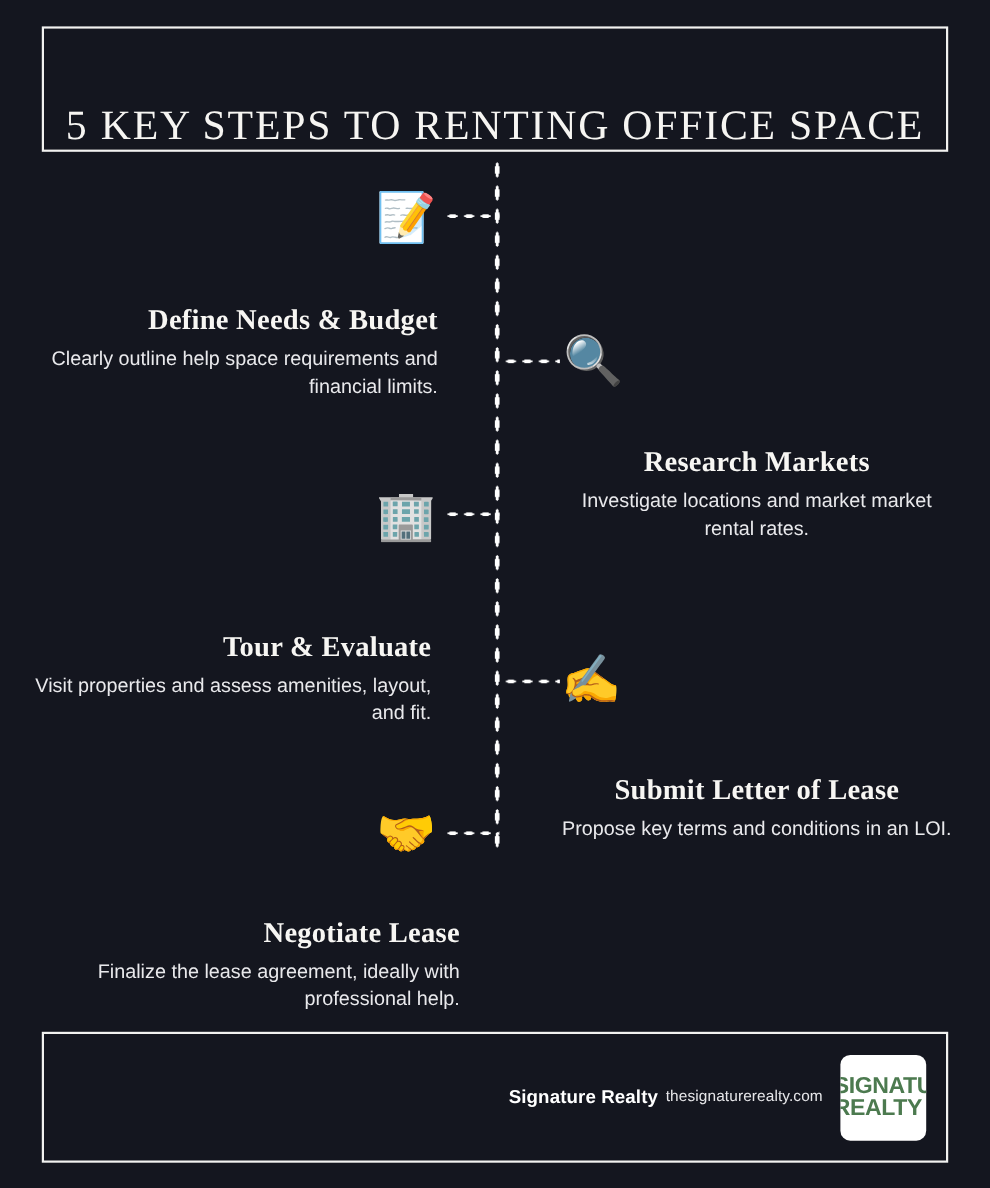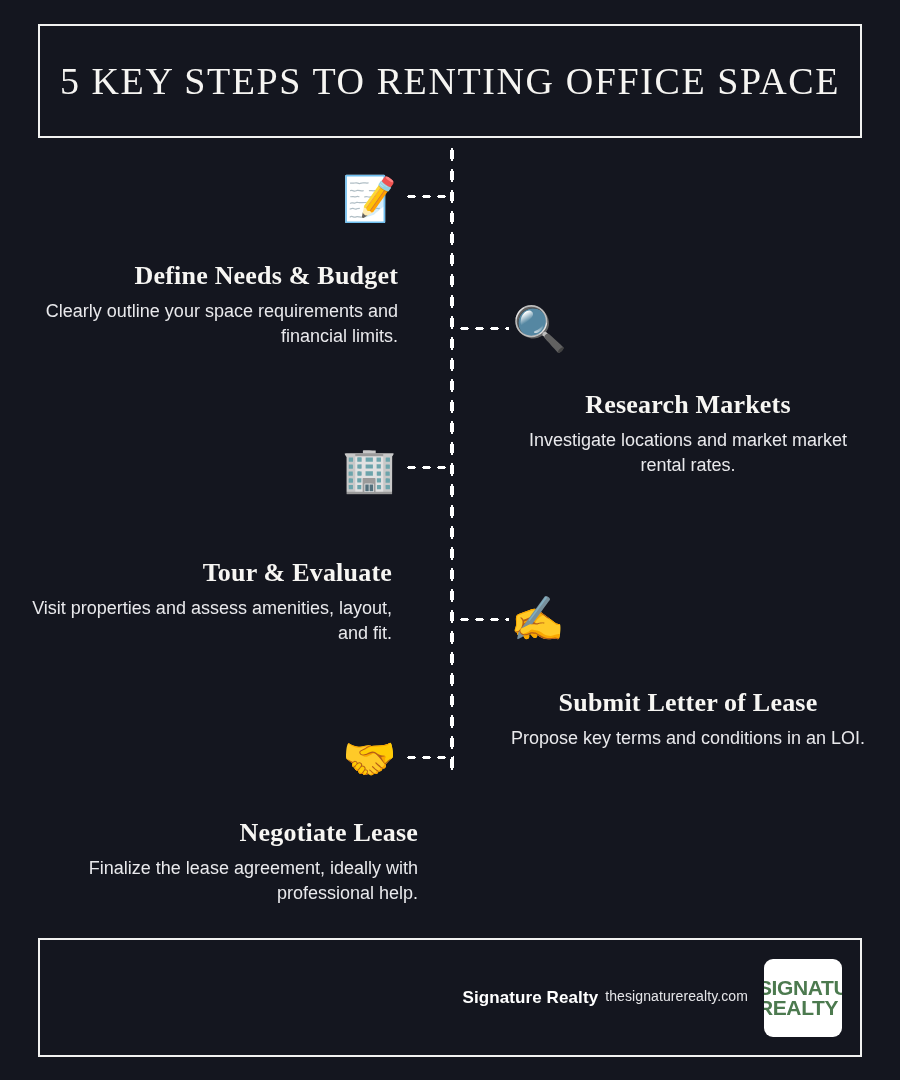--- a/index.html
+++ b/index.html
@@ -26,21 +26,21 @@
   
   .title-box {
     position: absolute;
     left: 38px;
     top: 24px;
     width: 824px;
     height: 114px;
     border: 2px solid #f2f2f0;
     box-sizing: border-box;
     display: flex;
-    align-items: center;
+    align-items: flex-end;
     justify-content: center;
   }
   .title-text {
     font-family: "Liberation Serif", "DejaVu Serif", serif;
     font-size: 38px;
     letter-spacing: 1.6px;
     color: #f6f5f2;
     text-align: center;
     white-space: nowrap;
     font-weight: 400;
@@ -78,20 +78,21 @@
     display: flex;
     align-items: center;
     justify-content: center;
     user-select: none;
   }
 
   
   .step-block {
     position: absolute;
     width: 360px;
+    margin-top: 15px;
   }
   .step-block.left  { text-align: right; }
   .step-block.right { text-align: center;  }
 
   .step-title {
     font-family: "Liberation Serif", "DejaVu Serif", serif;
     font-size: 26px;
     font-weight: 700;
     color: #f7f6f3;
     margin: 0 0 8px 0;
@@ -178,21 +179,21 @@
   <div class="title-box">
     <div class="title-text">5 KEY STEPS TO RENTING OFFICE SPACE</div>
   </div>
 
   <div class="spine"></div>
 
   <div class="step-icon" style="left:342px; top:173px;">📝</div>
   <div class="connector" style="left:404px; top:194px; width:50px;"></div>
   <div class="step-block left" style="left:38px; top:261px;">
     <p class="step-title">Define Needs &amp; Budget</p>
-    <p class="step-desc">Clearly outline your space requirements and financial limits.</p>
+    <p class="step-desc">Clearly outline help space requirements and financial limits.</p>
   </div>
 
   <div class="step-icon" style="left:512px; top:303px;">🔍</div>
   <div class="connector" style="left:457px; top:326px; width:52px;"></div>
   <div class="step-block right" style="left:508px; top:390px;">
     <p class="step-title">Research Markets</p>
     <p class="step-desc">Investigate locations and market market rental rates.</p>
   </div>
 
   <div class="step-icon" style="left:342px; top:444px;">🏢</div>

